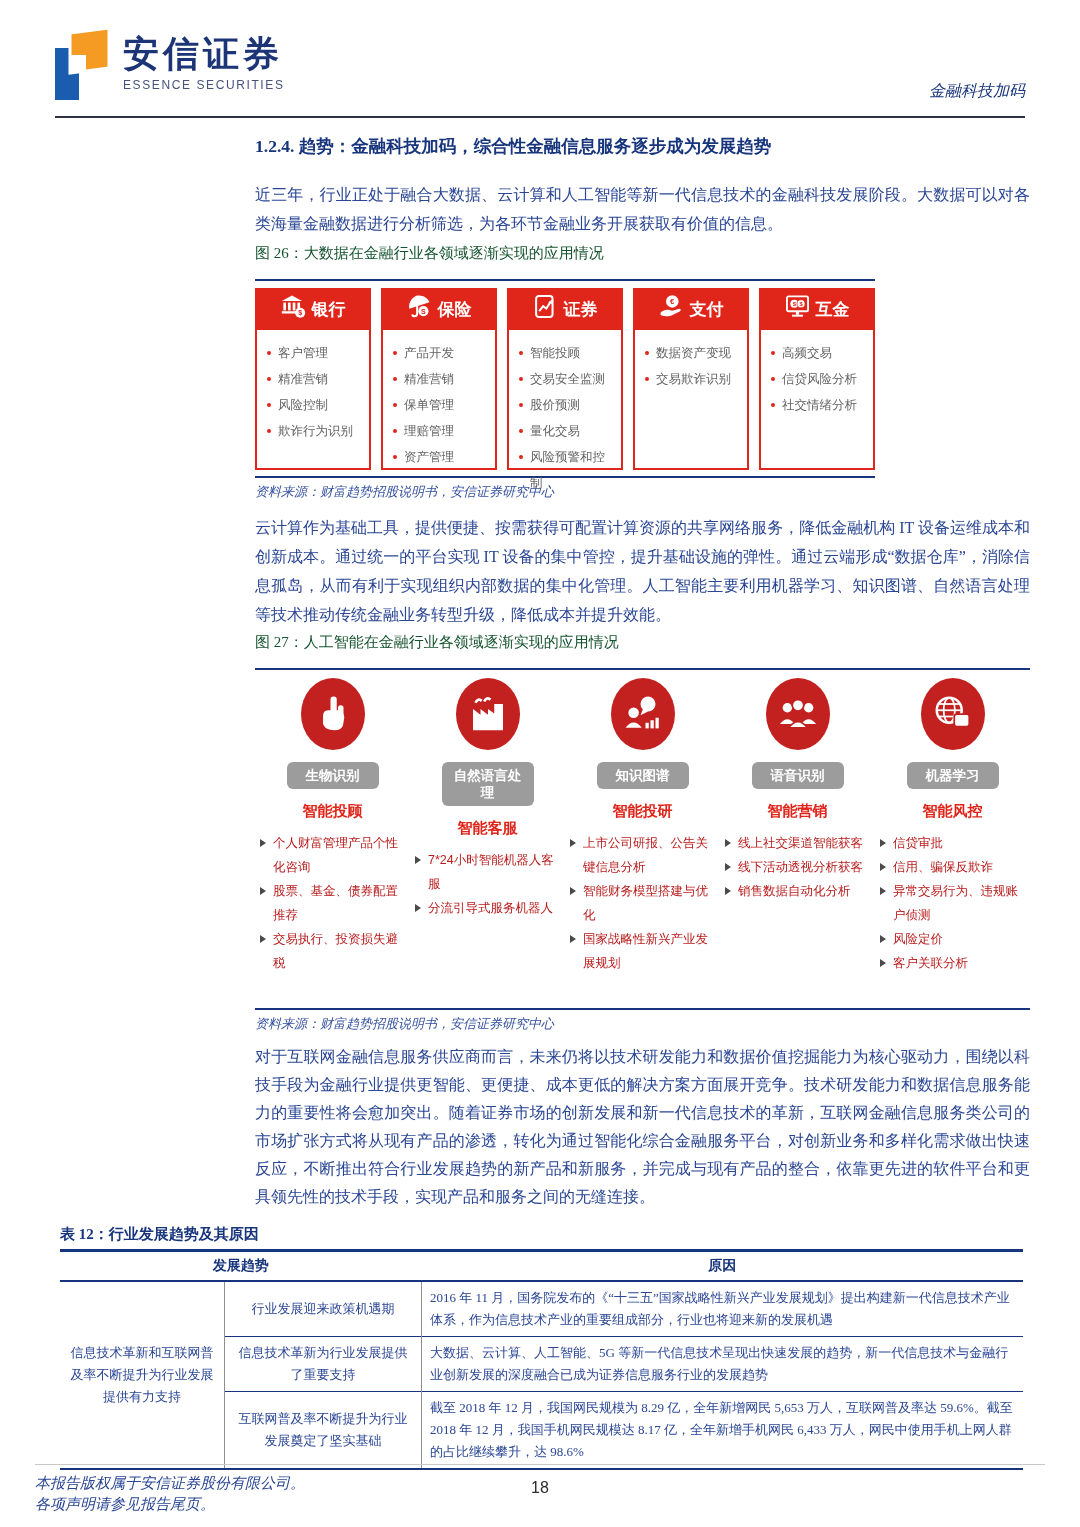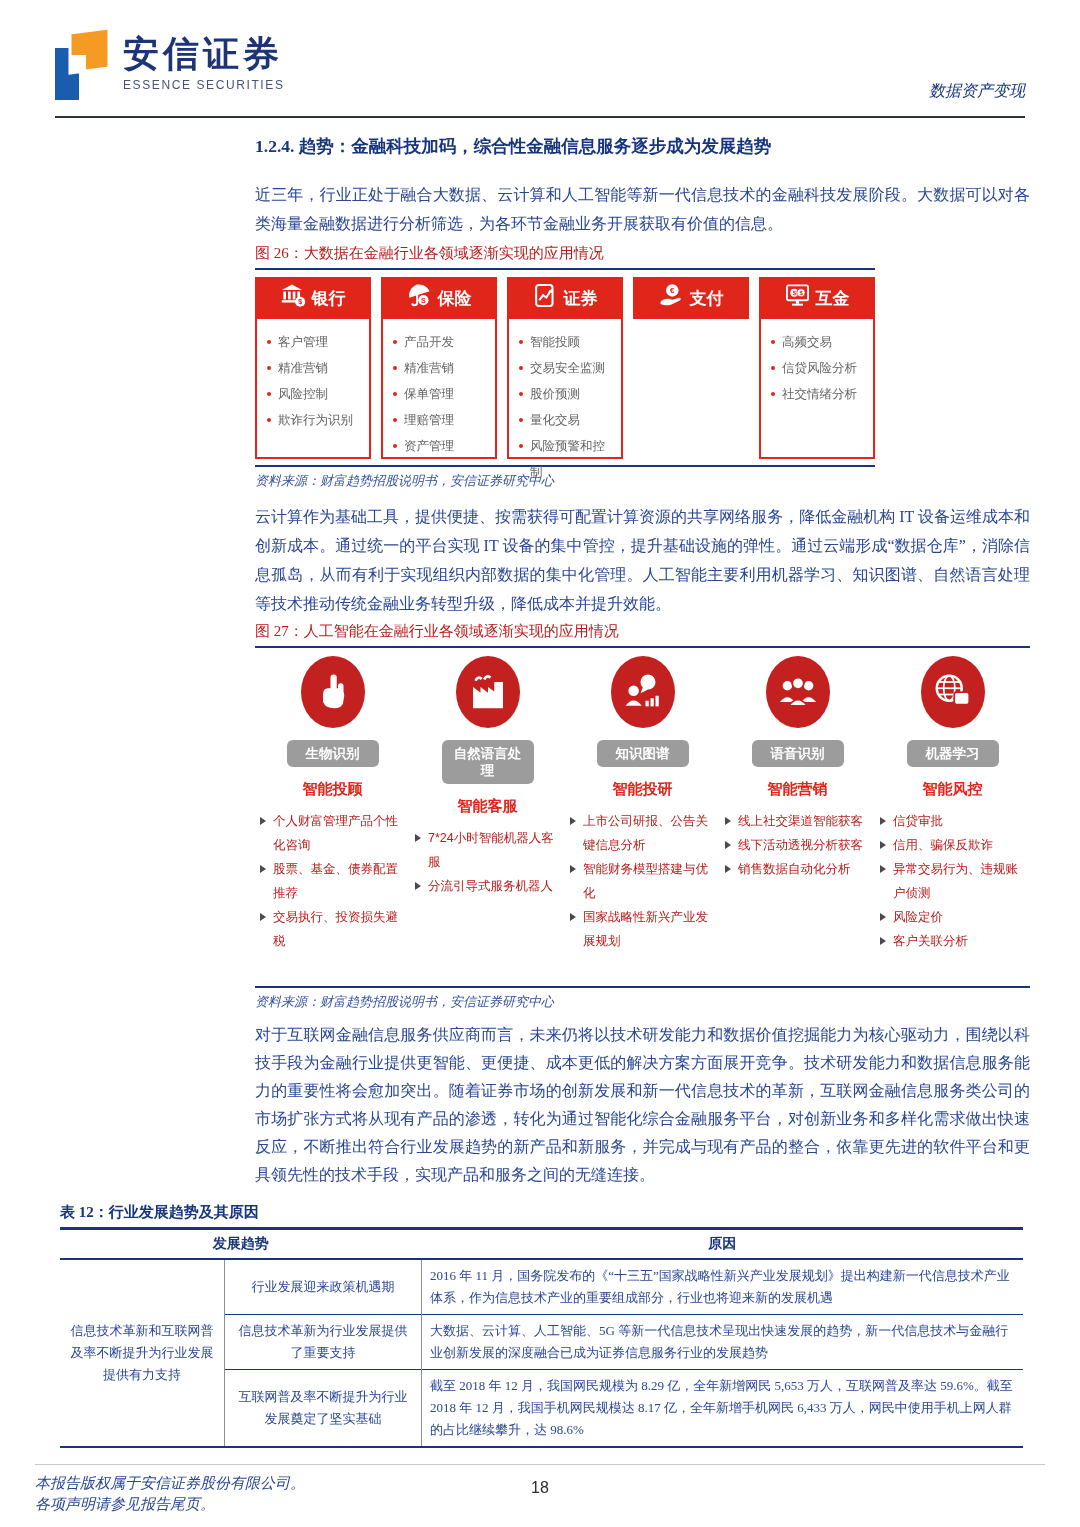--- a/index.html
+++ b/index.html
@@ -11,21 +11,21 @@
   .brandwrap{display:flex;align-items:flex-start;gap:12px;}
   .brandtxt{display:flex;flex-direction:column;justify-content:center;padding-top:4px;}
   .brand-cn{font-size:36px;font-weight:bold;color:#1d3576;letter-spacing:4px;line-height:44px;
             font-family:"Liberation Sans",sans-serif;}
   .brand-en{font-size:12px;color:#46527b;letter-spacing:1.6px;font-family:"Liberation Sans",sans-serif;margin-top:2px;}
   .rpt{color:#17357c;font-size:16px;font-style:italic;padding-bottom:4px;}
   
   .main{margin-left:200px;width:775px;}
   h1.sec{font-size:17.5px;font-weight:bold;color:#17357c;margin:16px 0 0;line-height:24px;}
   p.body{font-size:16px;color:#2a4694;line-height:29px;text-align:justify;margin:20px 0 0;}
-  .figcap{color:#b91c1c;font-size:15px;margin-top:6px;padding-bottom:5px;border-bottom:2px solid #17357c;}
+  .figcap{color:#14532d;font-size:15px;margin-top:6px;padding-bottom:16px;border-bottom:2px solid #17357c;}
   .src{color:#34519e;font-style:italic;font-size:13px;border-top:2px solid #17357c;padding-top:5px;margin-top:6px;}
   
   .f26wrap{width:620px;}
   .f26cols{display:flex;gap:10px;padding-top:7px;}
   .f26col{flex:1;display:flex;flex-direction:column;}
   .f26head{background:#e0251b;height:42px;display:flex;align-items:center;justify-content:center;
            gap:6px;color:#fff;font-size:17px;font-weight:bold;font-family:"Liberation Sans",sans-serif;}
   .f26head svg{width:25px;height:25px;flex:0 0 auto;}
   .f26body{border:2px solid #e0251b;border-top:none;background:#fff;height:128px;
            margin:0;padding:10px 4px 0 8px;list-style:none;}
@@ -80,21 +80,21 @@
           <rect x="0" y="20" width="24" height="52" fill="#1a5cad"></rect>
           <polygon points="15,5 54,0 54,40 15,45" fill="#f59a23" stroke="#ffffff" stroke-width="3"></polygon>
           <rect x="15" y="27" width="16" height="18" fill="#ffffff"></rect>
         </svg>
       </span>
       <span class="brandtxt">
         <span class="brand-cn">安信证券</span>
         <span class="brand-en">ESSENCE SECURITIES</span>
       </span>
     </div>
-    <div class="rpt">数据资产变现</div>
+    <div class="rpt">金融科技加码</div>
   </div>
 
   <div class="main">
 
     <h1 class="sec">1.2.4. 趋势：金融科技加码，综合性金融信息服务逐步成为发展趋势</h1>
 
     <p class="body" style="margin-top:22px;">近三年，行业正处于融合大数据、云计算和人工智能等新一代信息技术的金融科技发展阶段。大数据可以对各类海量金融数据进行分析筛选，为各环节金融业务开展获取有价值的信息。</p>
 
     <div class="f26wrap">
       <div class="figcap">图 26：大数据在金融行业各领域逐渐实现的应用情况</div>
@@ -161,20 +161,24 @@
 
         <div class="f26col">
           <div class="f26head">
             <span><svg viewBox="0 0 32 32">
               <circle cx="17" cy="9.5" r="8" fill="#fff"></circle>
               <text x="17" y="13" font-size="10" font-weight="bold" fill="#e0251b" text-anchor="middle" font-family="Liberation Sans,sans-serif">€</text>
               <path d="M2,24 C7,18.5 13,20 17,21.5 L26,19 Q29.5,19.5 26.5,22.5 L16,27.5 Q9,30 2,27 Z" fill="#fff"></path>
             </svg></span>
             <span>支付</span>
           </div>
+          <ul class="f26body">
+            <li>数据资产变现</li>
+            <li>交易欺诈识别</li>
+          </ul>
         </div>
 
         <div class="f26col">
           <div class="f26head">
             <span><svg viewBox="0 0 32 32">
               <rect x="2.5" y="3" width="27" height="19" rx="2" stroke="#fff" stroke-width="2.4" fill="none"></rect>
               <circle cx="12" cy="12.5" r="5.2" fill="#fff"></circle>
               <circle cx="20.5" cy="12.5" r="5.2" fill="#fff" stroke="#e0251b" stroke-width="1"></circle>
               <text x="12" y="15.5" font-size="7.5" font-weight="bold" fill="#e0251b" text-anchor="middle" font-family="Liberation Sans,sans-serif">$</text>
               <text x="20.5" y="15.5" font-size="7.5" font-weight="bold" fill="#e0251b" text-anchor="middle" font-family="Liberation Sans,sans-serif">$</text>

